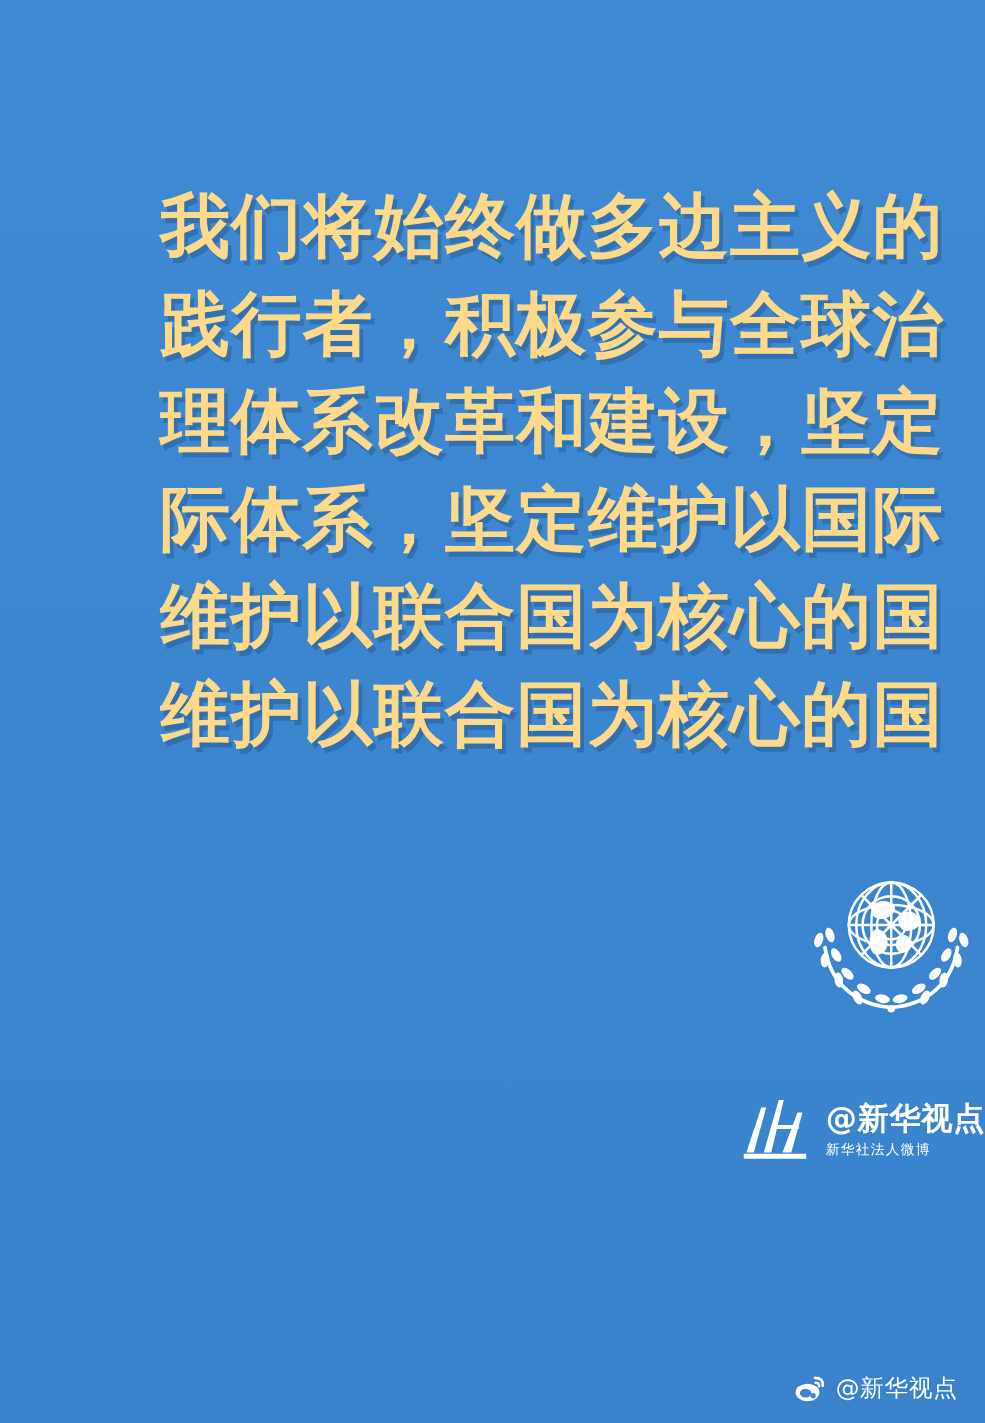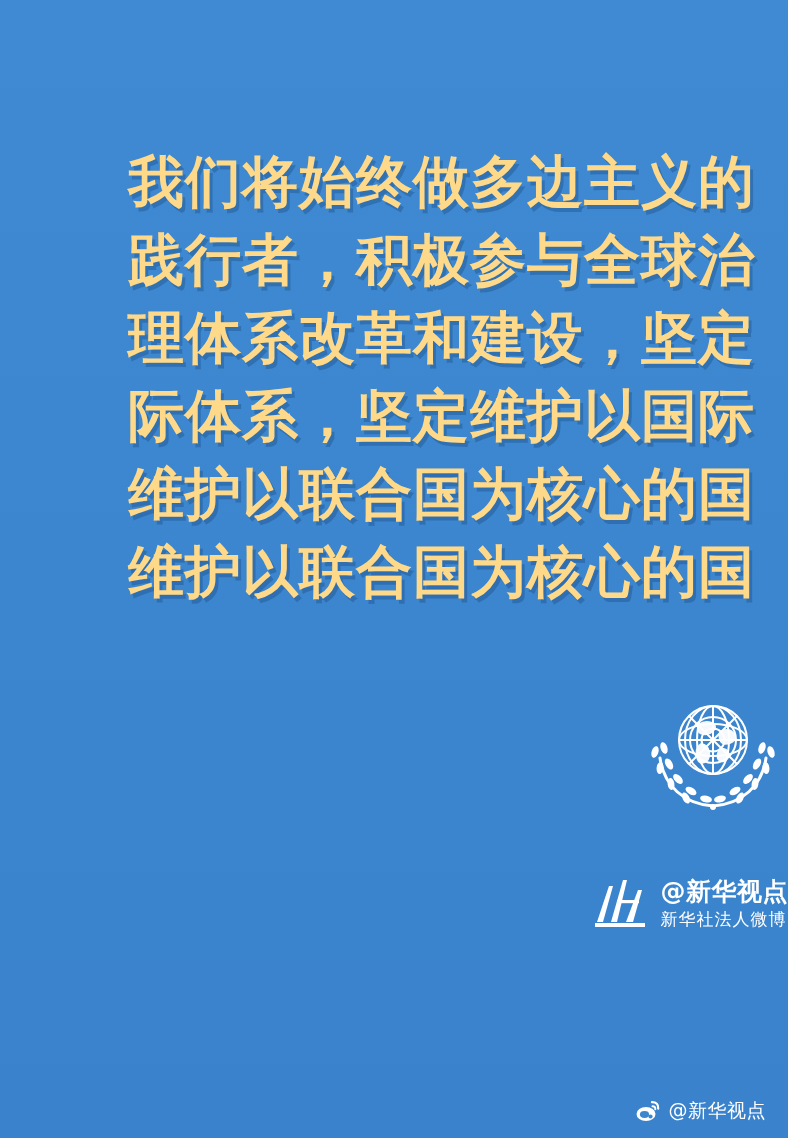--- a/index.html
+++ b/index.html
@@ -73,21 +73,21 @@
     font-family: "DejaVu Sans", "Liberation Sans", sans-serif;
     font-size: 25px;
     font-weight: bold;
     color: #ffffff;
     letter-spacing: 0.5px;
   }
 
   .brand-sub {
     margin-top: 7px;
     font-family: "DejaVu Sans", "Liberation Sans", sans-serif;
-    font-size: 17px;
+    font-size: 11px;
     color: #ffffff;
     letter-spacing: 1px;
   }
 
   .weibo-footer {
     position: absolute;
     right: 22px;
     bottom: 14px;
     display: flex;
     align-items: center;

